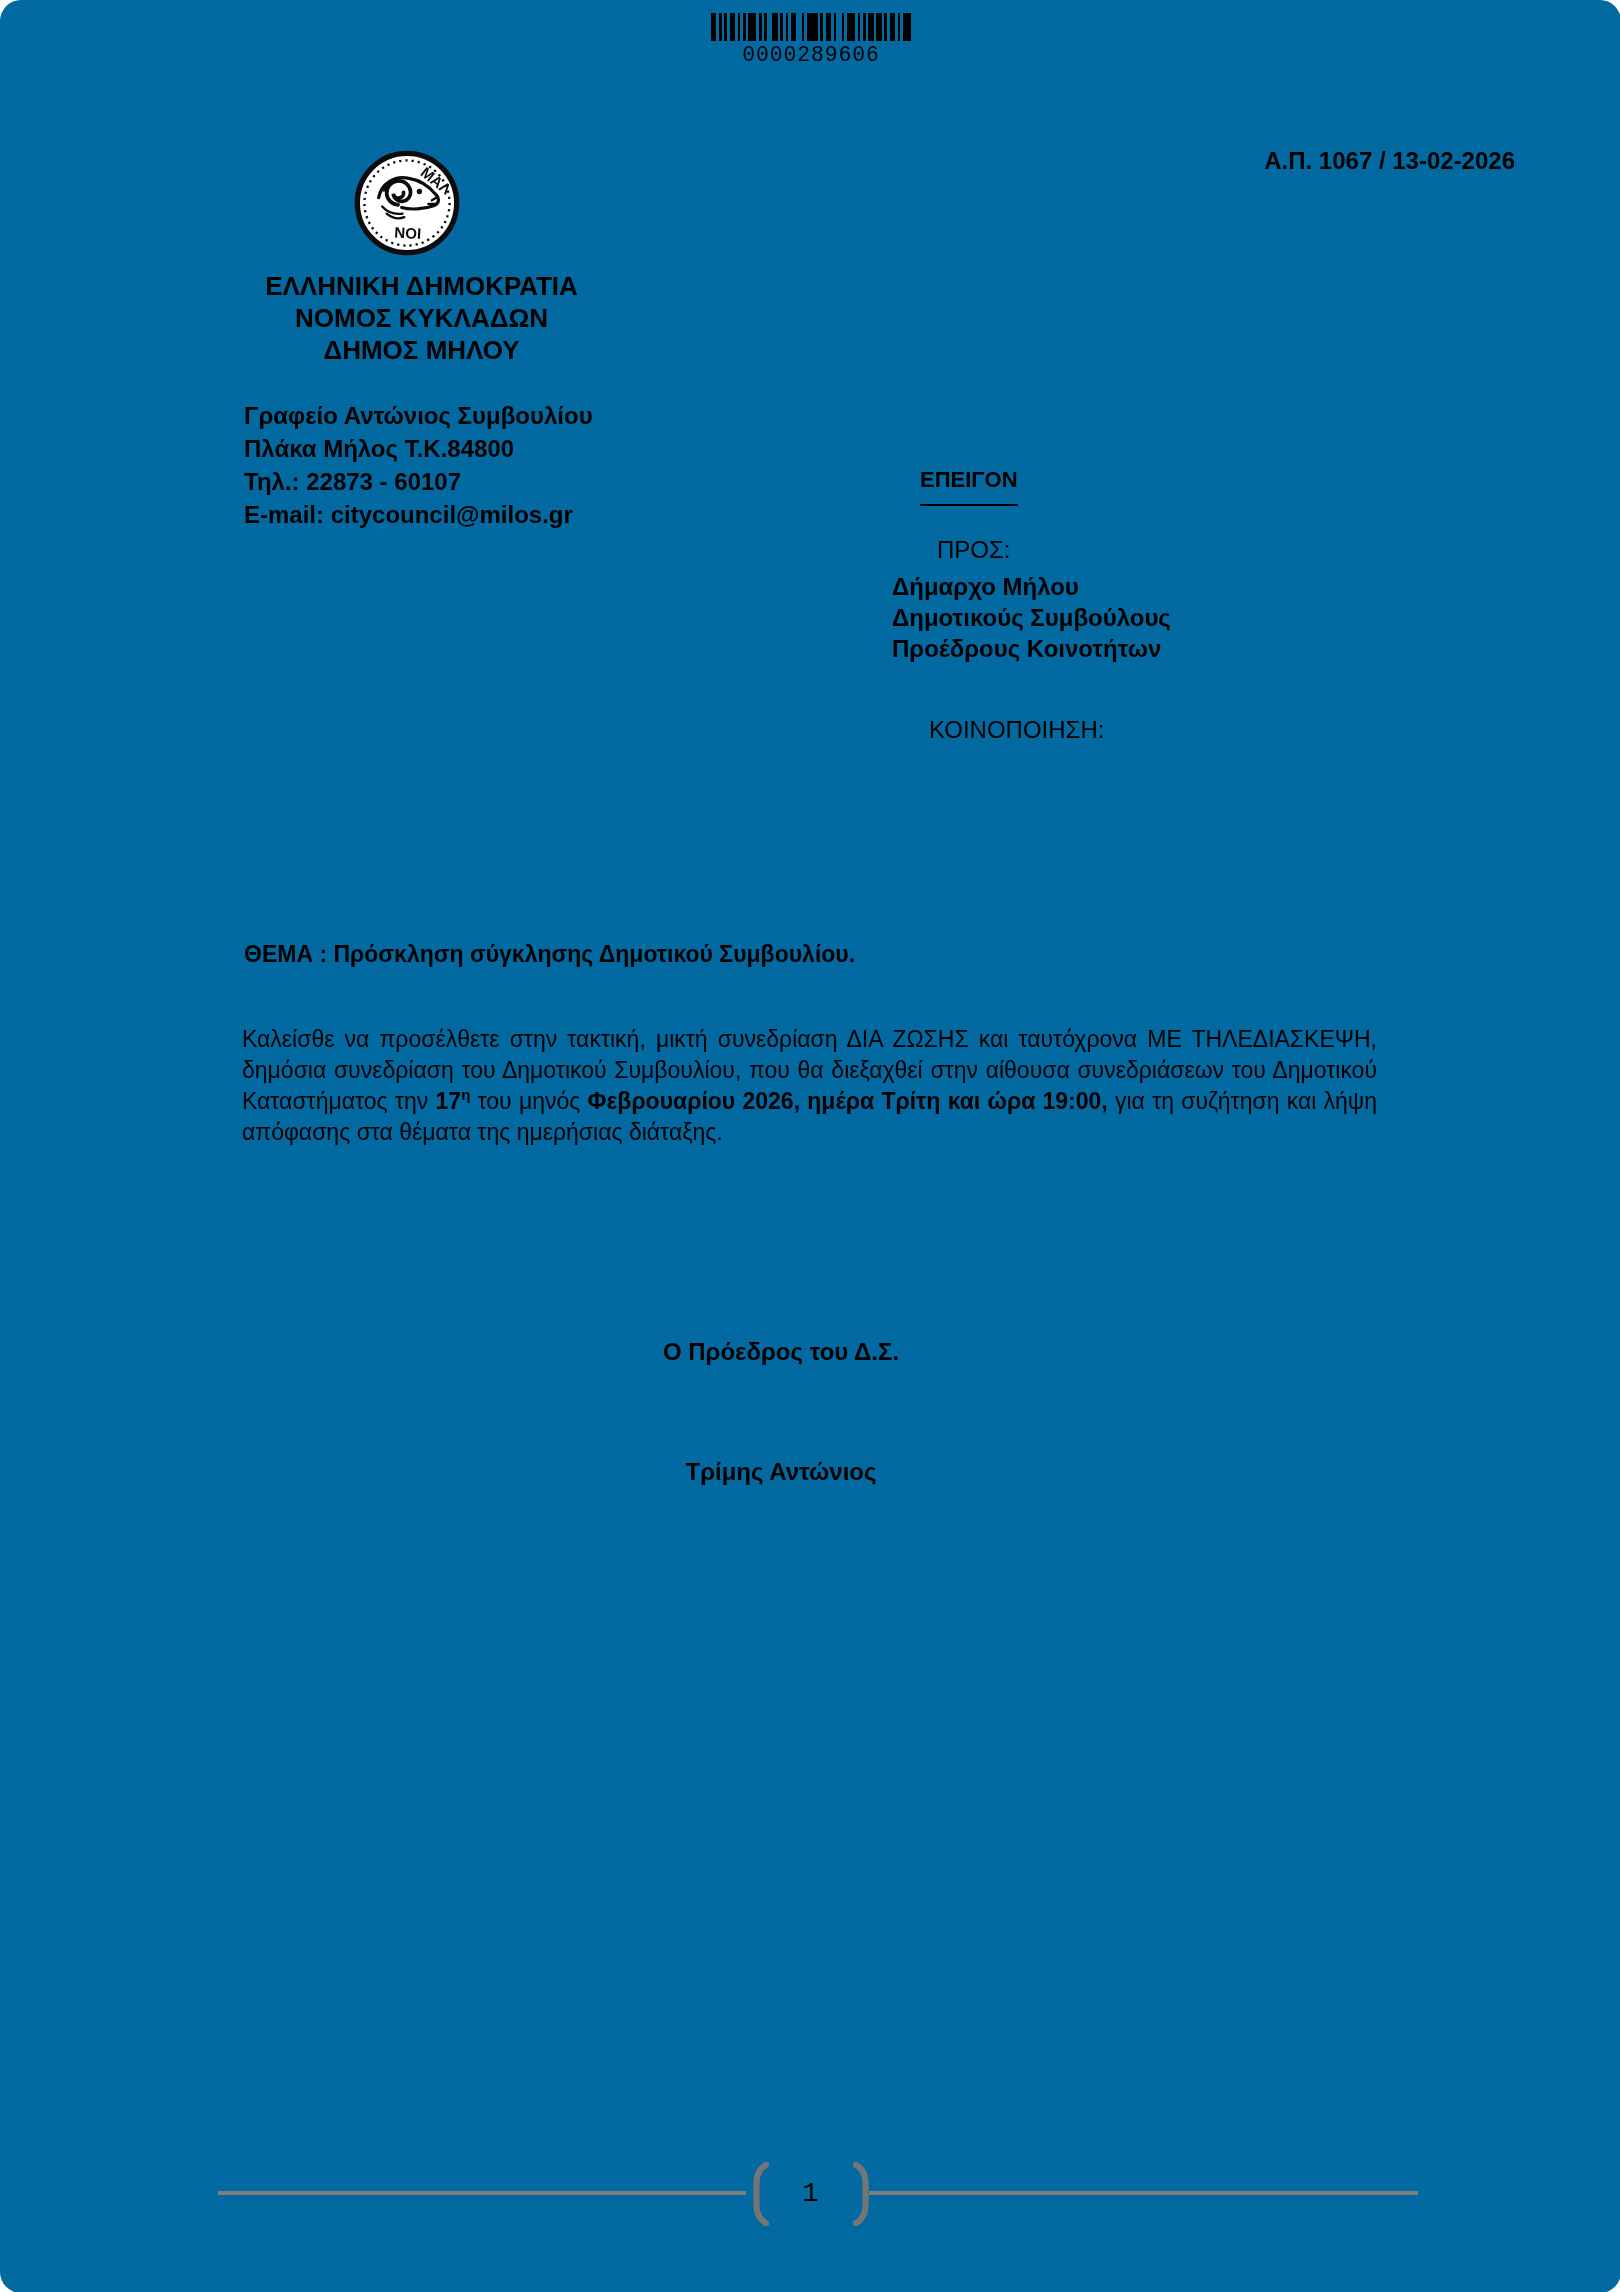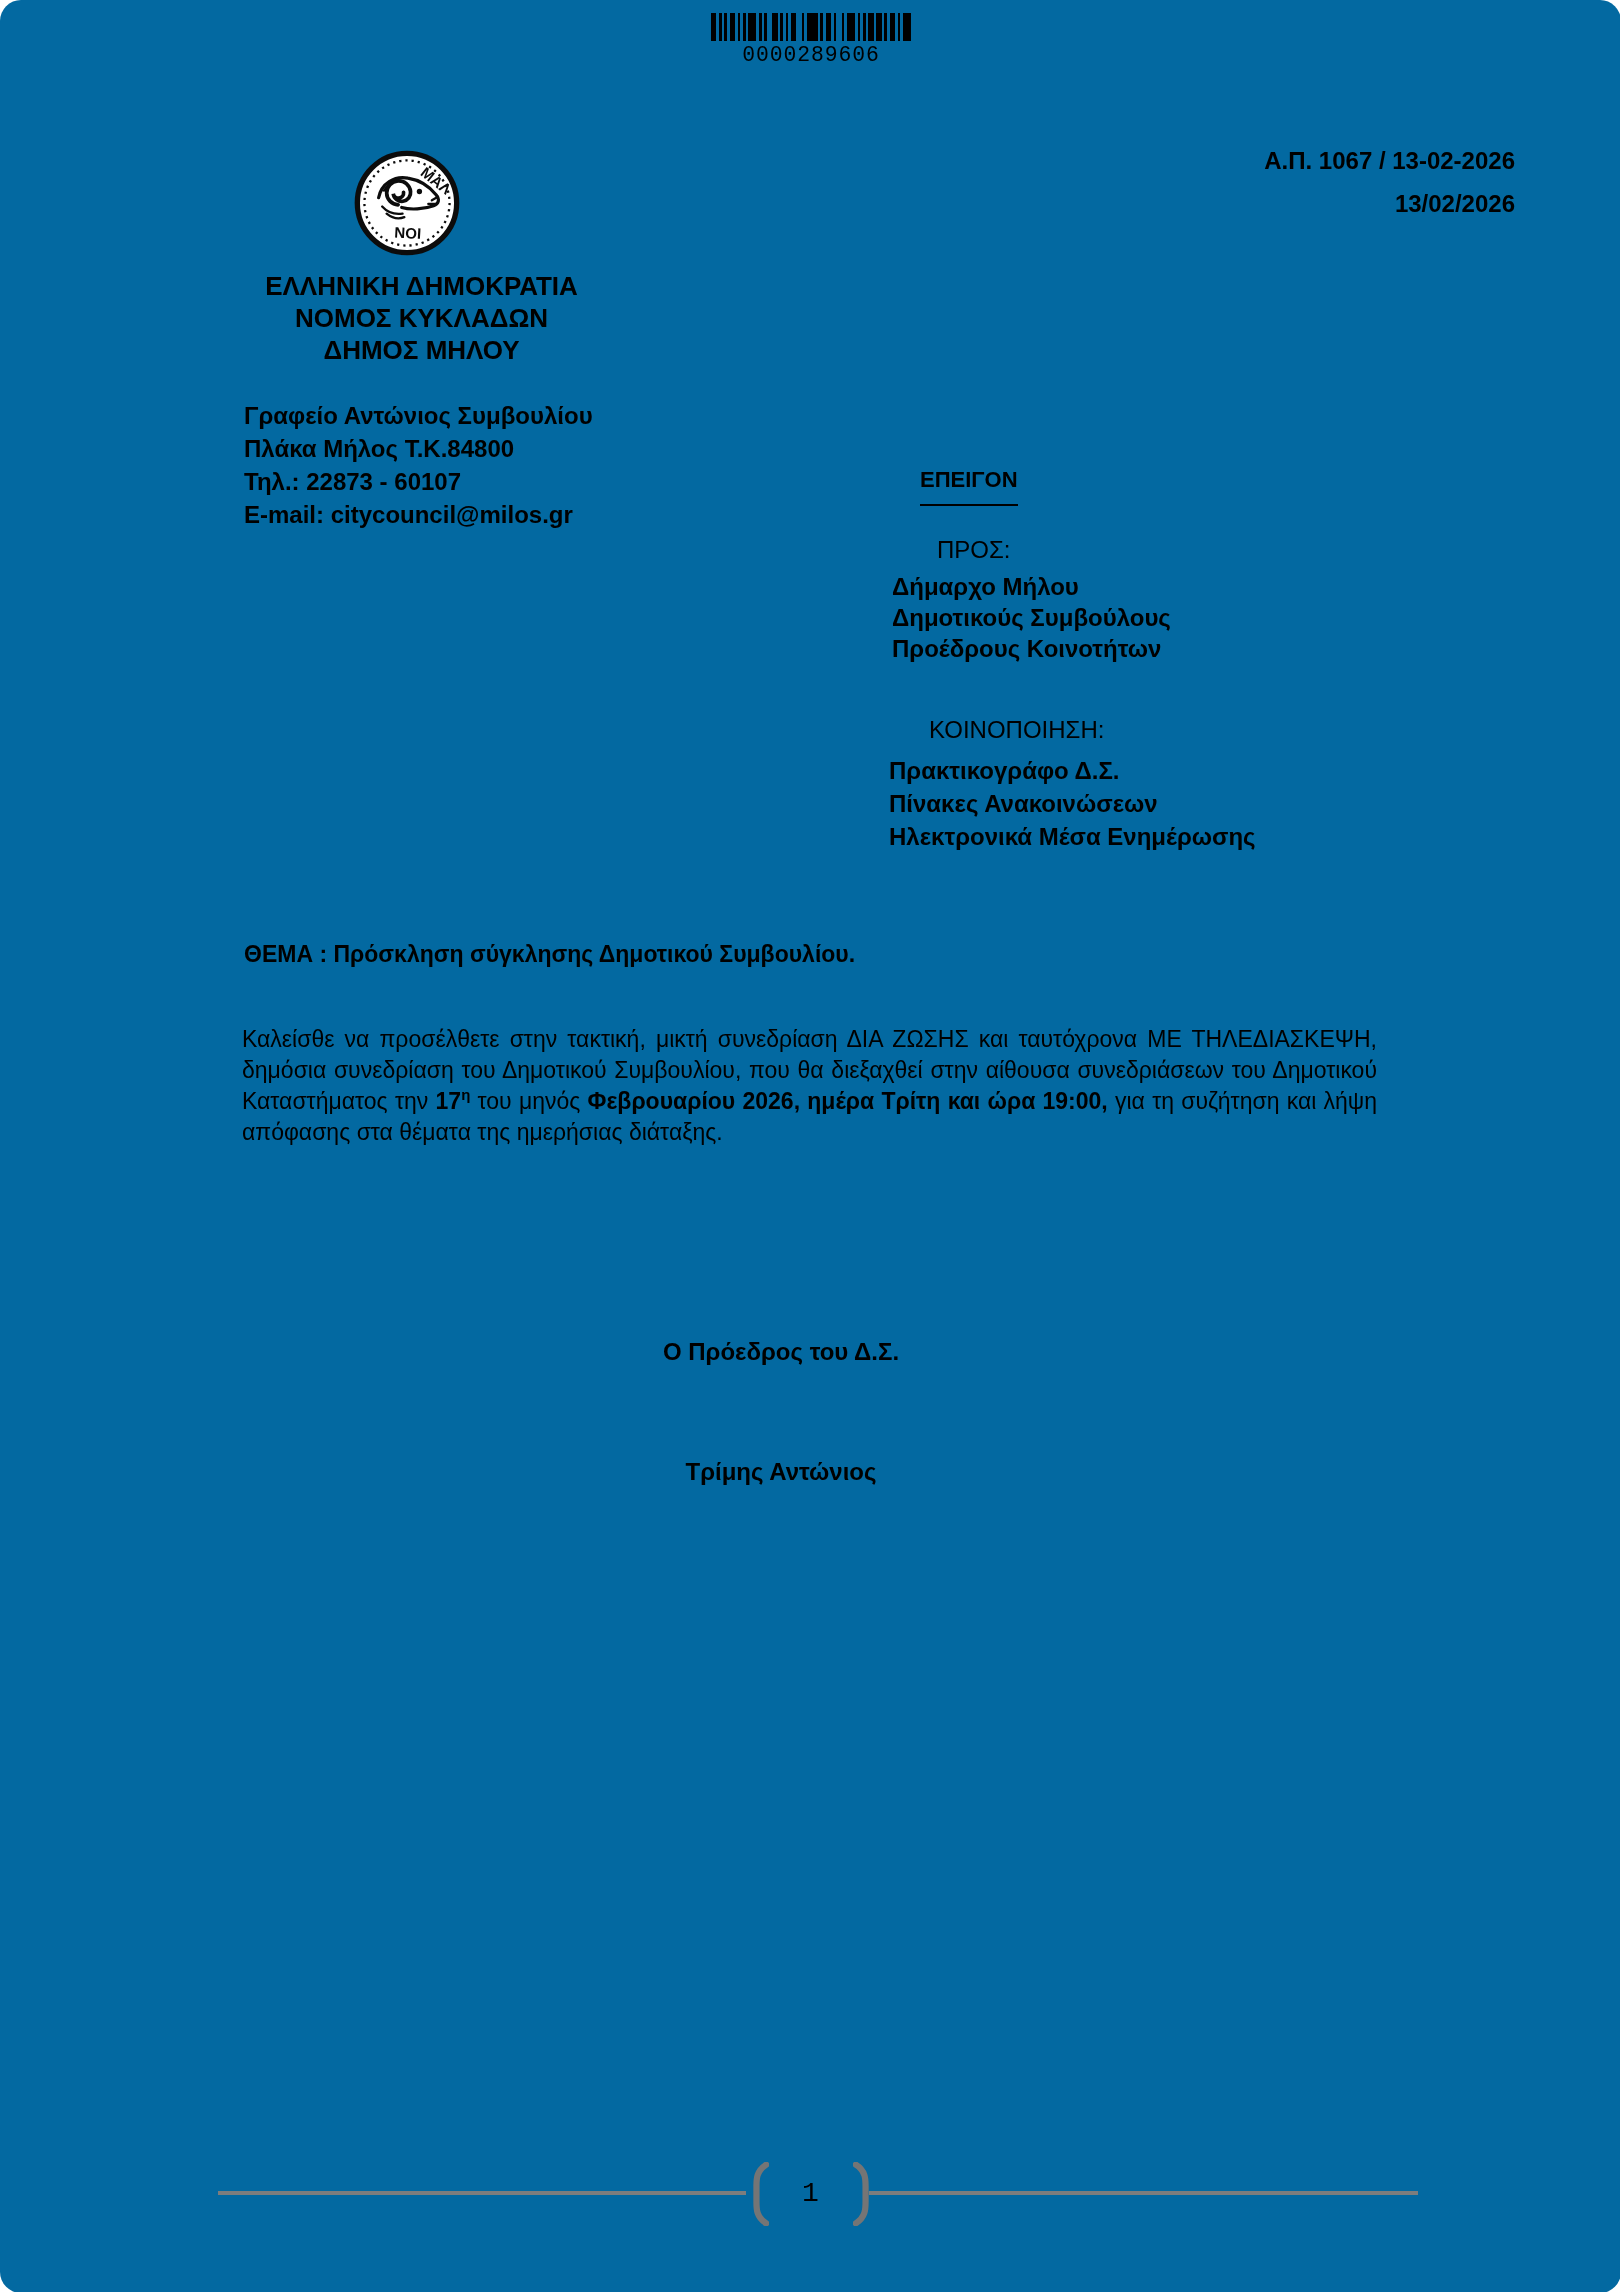--- a/index.html
+++ b/index.html
@@ -120,21 +120,20 @@
         <div class="bar" style="width: 2.7px; margin-right: 2.7px;"></div>
         <div class="bar" style="width: 5.3px; margin-right: 2.7px;"></div>
         <div class="bar" style="width: 2.7px; margin-right: 2.7px;"></div>
         <div class="bar" style="width: 8px; margin-right: 0px;"></div>
       </div>
     <div id="barcode-value">0000289606</div>
   </div>
 
   <div class="abs" id="protocol-block">
     <div>Α.Π. 1067 / 13-02-2026</div>
-    <div>13/02/2026</div>
   </div>
 
   <div class="abs" id="logo">
     <svg width="110" height="110" viewBox="0 0 124 124" aria-hidden="true">
       <circle cx="62" cy="62" r="56" fill="#ffffff" stroke="#0c0c0c" stroke-width="6"></circle>
       <circle cx="62" cy="62" r="48" fill="none" stroke="#0c0c0c" stroke-width="2.6" stroke-dasharray="2.5 4.5"></circle>
 
       <path d="M30 56 C33 40 48 31 63 34 C76 36 87 43 95 53 C99 58 98 63 92 65 C81 69 66 70 56 67" fill="none" stroke="#0c0c0c" stroke-width="3.6" stroke-linecap="round"></path>
 
       <path d="M36 48 q7 -11 18 -11 M34 66 q9 10 23 8 M39 74 q10 8 20 4" fill="none" stroke="#0c0c0c" stroke-width="2.6" stroke-linecap="round"></path>
@@ -168,25 +167,20 @@
   <div class="abs" id="urgency">ΕΠΕΙΓΟΝ</div>
 
   <div class="abs" id="recipients-label">ΠΡΟΣ:</div>
   <div class="abs" id="recipients-items">
     <div>Δήμαρχο Μήλου</div>
     <div>Δημοτικούς Συμβούλους</div>
     <div>Προέδρους Κοινοτήτων</div>
   </div>
 
   <div class="abs" id="cc-label">ΚΟΙΝΟΠΟΙΗΣΗ:</div>
-  <div class="abs" id="cc-items">
-    <div>Πρακτικογράφο Δ.Σ.</div>
-    <div>Πίνακες Ανακοινώσεων</div>
-    <div>Ηλεκτρονικά Μέσα Ενημέρωσης</div>
-  </div>
 
   <div class="abs" id="subject">ΘΕΜΑ : Πρόσκληση σύγκλησης Δημοτικού Συμβουλίου.</div>
 
   <div class="abs" id="body-paragraph"><span>Καλείσθε να προσέλθετε στην τακτική, μικτή συνεδρίαση ΔΙΑ ΖΩΣΗΣ και ταυτόχρονα ΜΕ ΤΗΛΕΔΙΑΣΚΕΨΗ, δημόσια συνεδρίαση του Δημοτικού Συμβουλίου, που θα διεξαχθεί στην αίθουσα συνεδριάσεων του Δημοτικού Καταστήματος την </span><span class="b">17</span><sup class="b">η</sup><span> του μηνός </span><span class="b">Φεβρουαρίου 2026,</span><span> </span><span class="b">ημέρα Τρίτη και ώρα 19:00,</span><span> για τη συζήτηση και λήψη απόφασης στα θέματα της ημερήσιας διάταξης.</span></div>
 
   <div class="abs" id="signature-block">
     <div id="signature-title">Ο Πρόεδρος του Δ.Σ.</div>
     <div id="signature-name">Τρίμης Αντώνιος</div>
   </div>
 

